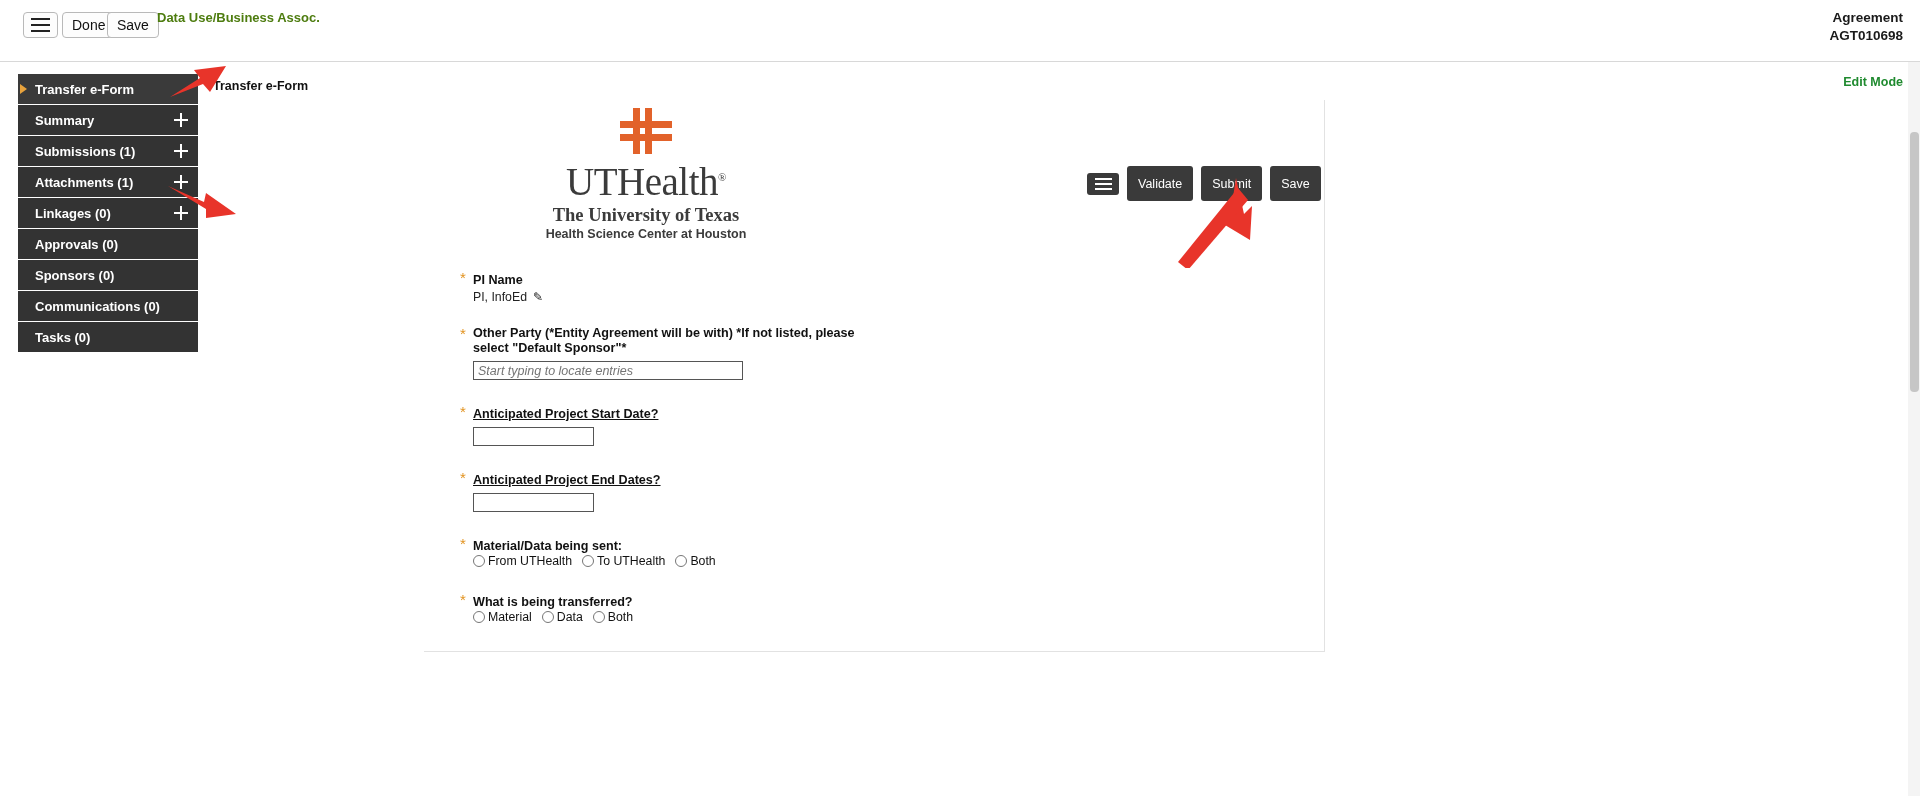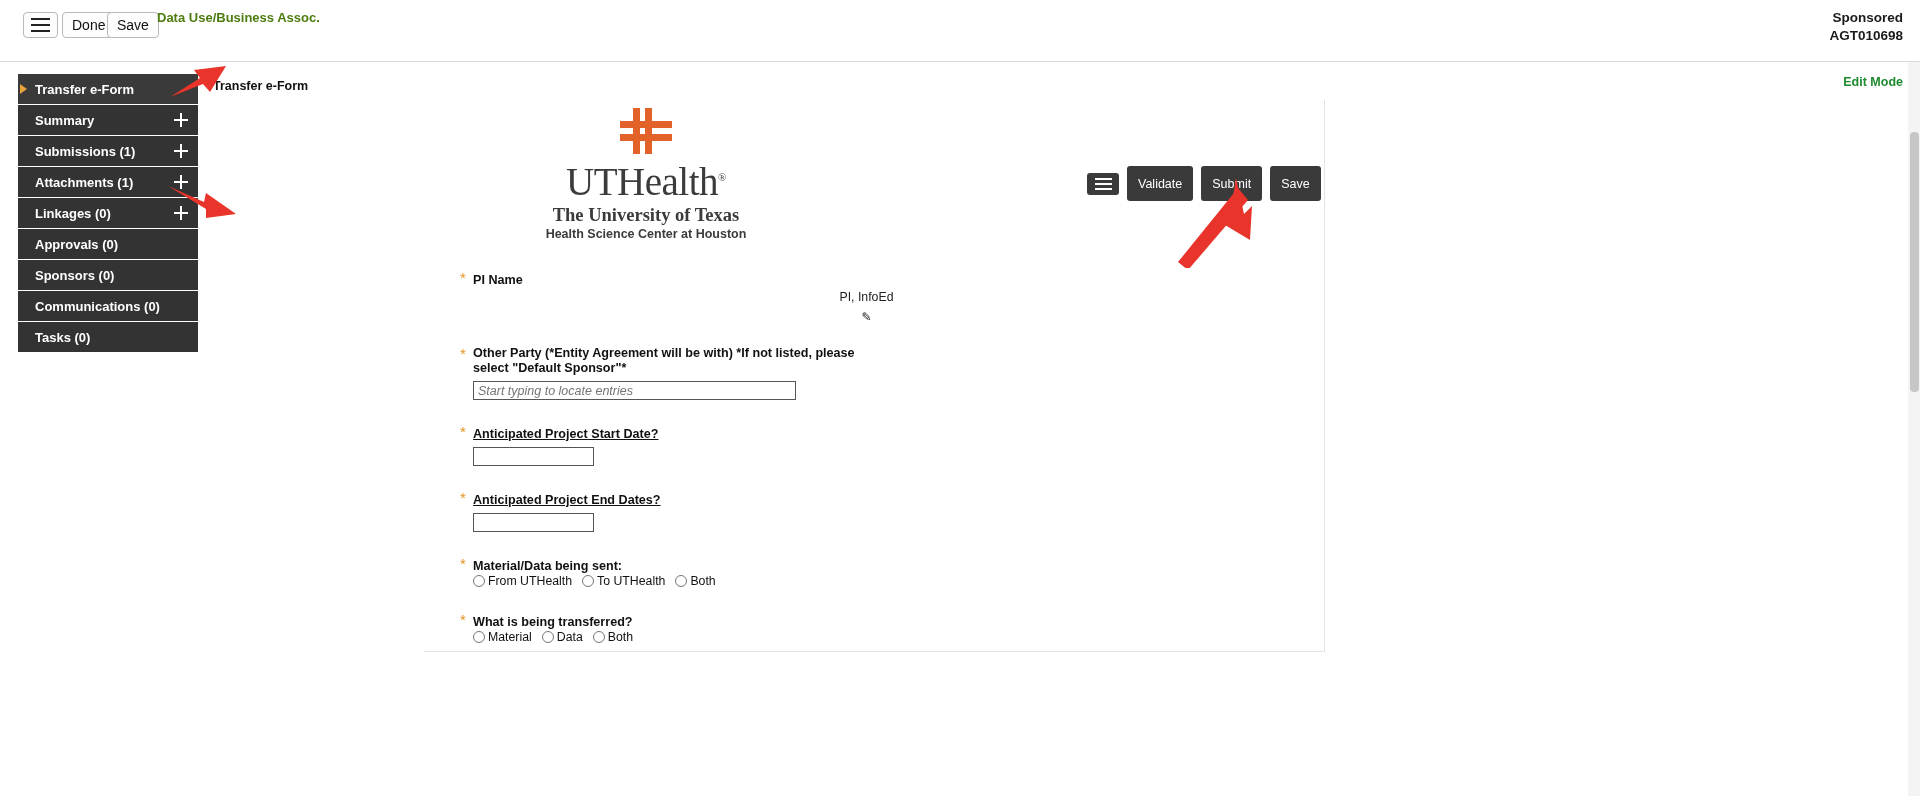--- a/index.html
+++ b/index.html
@@ -215,34 +215,34 @@
     font-weight: bold;
     color: #111;
     line-height: 15px;
     text-decoration: underline;
     max-width: 420px;
   }
   .flabel.nounder { text-decoration: none; }
   .fvalue {
     margin-left: 13px; margin-top: 2px;
     font-size: 12.3px; color: #222;
-    display: flex; align-items: center; gap: 6px; flex-direction: column;
+    display: flex; align-items: center; gap: 6px;
   }
   .pencil-icon { font-size: 12px; color: #111; cursor: pointer; }
   .txtinput {
     margin-left: 13px; margin-top: 5px;
     display: block;
     height: 19px;
     border: 1px solid #555;
     background: #fff;
     font-family: "Liberation Sans", sans-serif;
     font-size: 12.5px;
     padding: 1px 4px;
   }
-  .txtinput.wide { width: 323px; font-style: italic; color: #333; }
+  .txtinput.wide { width: 270px; font-style: italic; color: #333; }
   .txtinput.date { width: 121px; }
   .radios {
     margin-left: 13px; margin-top: 0;
     display: flex; align-items: center; gap: 4px;
     font-size: 12.3px; color: #111;
   }
   .radios label { display: flex; align-items: center; gap: 3px; margin-right: 6px; cursor: pointer; }
   .radios input { margin: 0; width: 12px; height: 12px; }
 
   
@@ -270,21 +270,21 @@
         <span></span>
     </div>
     <button class="topbtn done">Done</button>
     <button class="topbtn save">Save</button>
 
     <div class="crumb">
       <div class="l1">Data Use/Business Assoc.</div>
     </div>
 
     <div class="agreement">
-      <div>Sponsored</div>
+      <div>Agreement</div>
       <div>AGT010698</div>
     </div>
   </div>
 
   <div class="editmode">Edit Mode</div>
 
   <div class="leftnav">
     <div class="nav-item active">
       <span>Transfer e-Form</span>
     </div>

